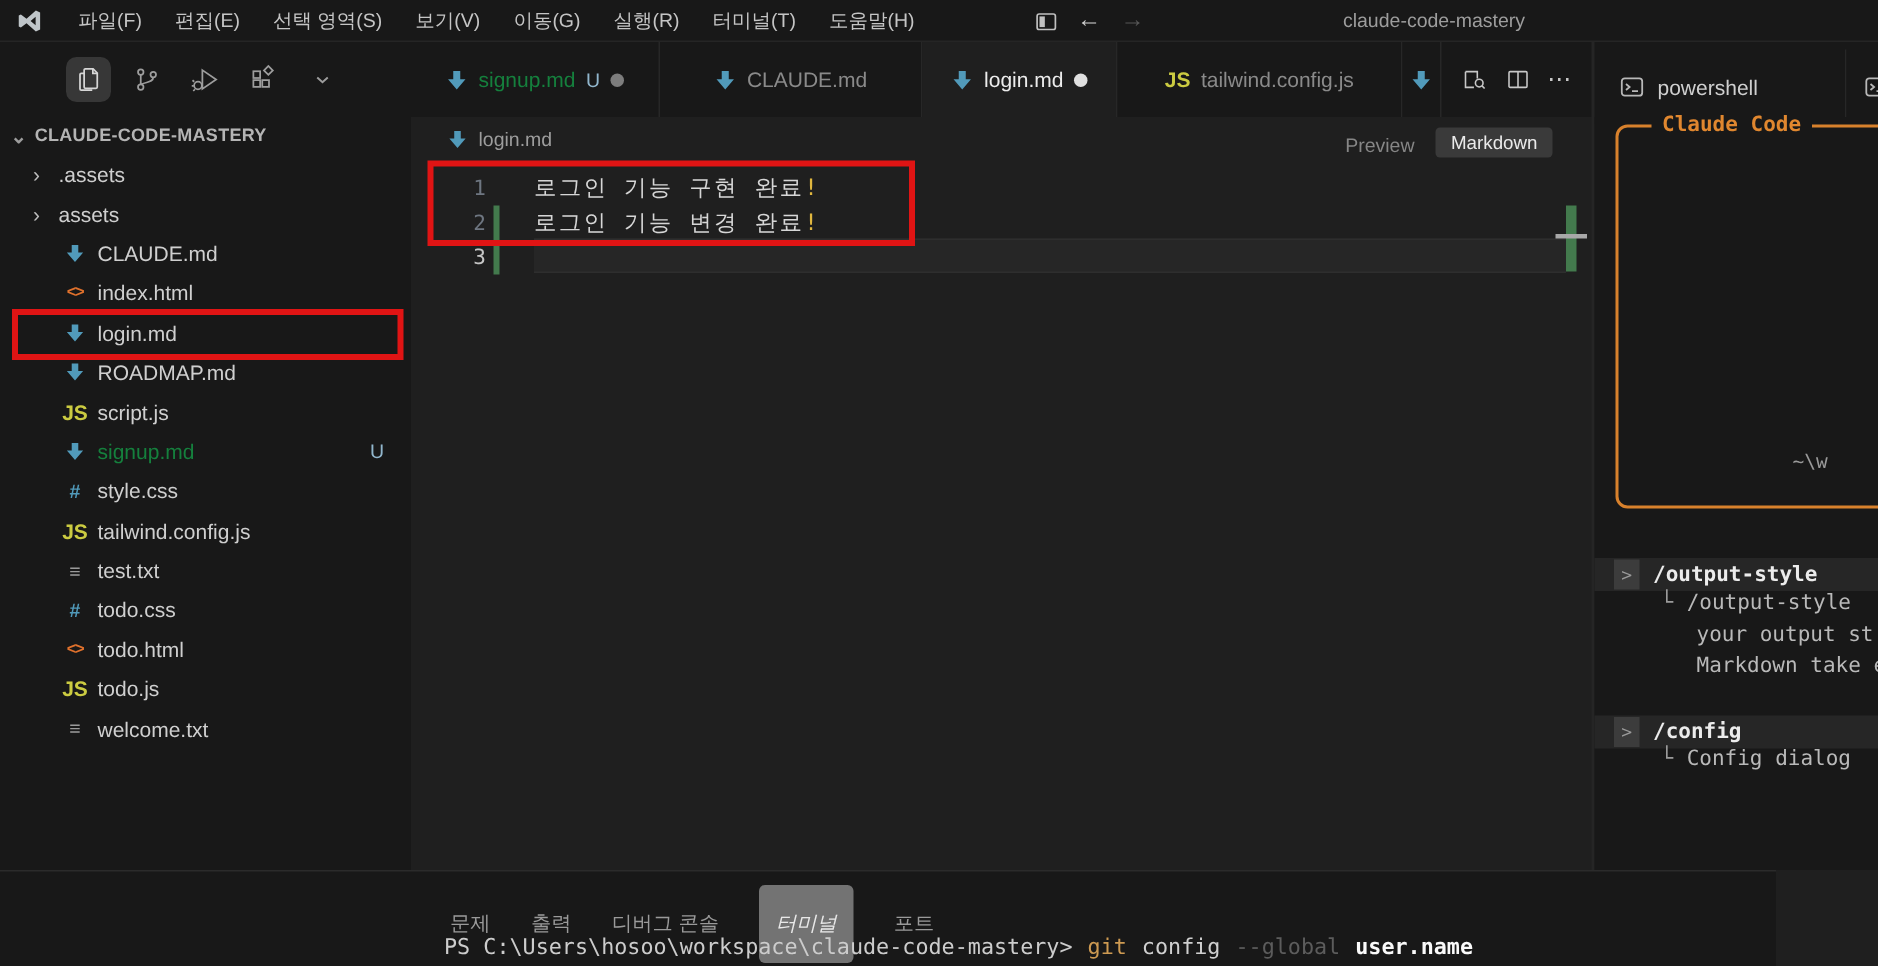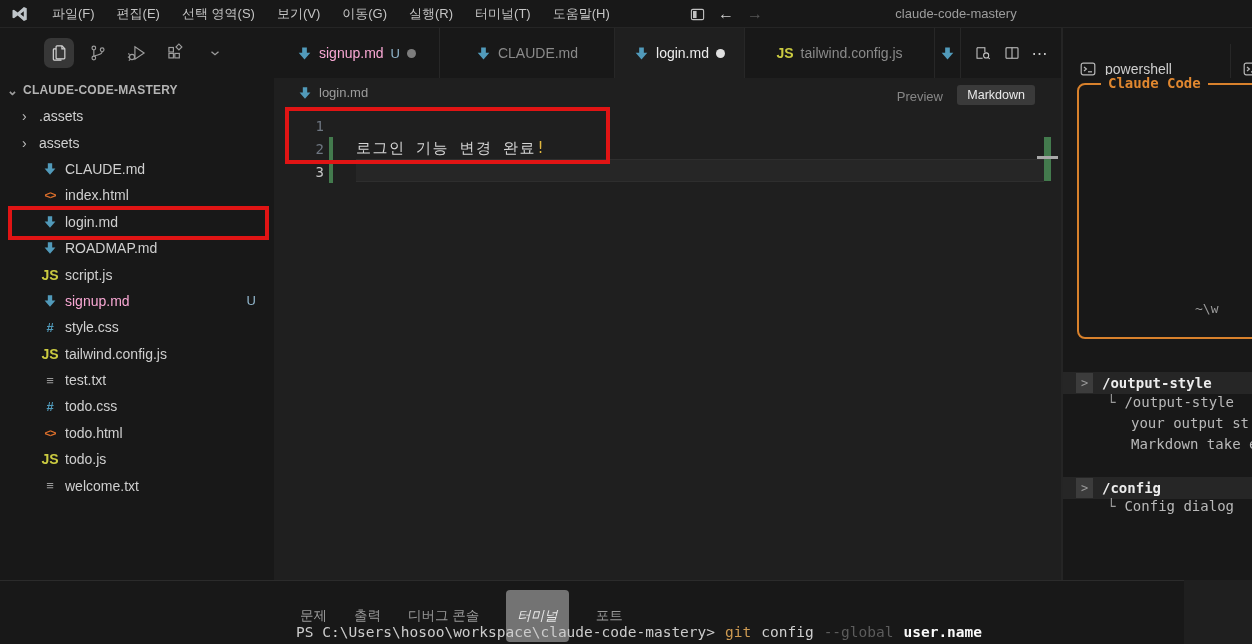--- a/index.html
+++ b/index.html
@@ -24,36 +24,36 @@
             padding-left:44px;gap:9px;}
   .act-btn{width:30px;height:30px;display:flex;align-items:center;justify-content:center;border-radius:7px;}
   .act-btn.active{background:#373737;}
   .chev-glyph{color:#9d9d9d;font-size:13px;}
 
   .tabs{position:absolute;left:274px;top:0;height:50px;display:flex;}
   .tab{height:50px;display:flex;align-items:center;justify-content:center;gap:7px;
        border-right:1px solid #272727;font-size:14px;background:#181818;overflow:hidden;}
   .tab.active{background:#1f1f1f;}
   .t-w0{width:166px;} .t-w1{width:175px;} .t-w2{width:130px;} .t-w3{width:190px;} .t-w4{width:26px;}
-  .lbl-git{color:#f9a8d4;} .lbl-dim{color:#8a8a8a;} .lbl-bright{color:#ececec;}
+  .lbl-git{color:#15803d;} .lbl-dim{color:#8a8a8a;} .lbl-bright{color:#ececec;}
   .dot{width:9px;height:9px;border-radius:50%;background:#7d7d7d;}
   .dot.bright{background:#e0e0e0;}
   .badge-u{font-size:13px;color:#91b6cc;}
   .i-js{color:#cbcb41;font-weight:700;font-size:14px;font-family:"Liberation Sans",sans-serif;}
   .i-css{color:#519aba;font-weight:700;font-size:13px;}
   .i-html{color:#e0712c;font-weight:700;font-size:11px;letter-spacing:-1px;}
   .i-txt{color:#9a9a9a;font-size:13px;}
 
   .editor-actions{position:absolute;left:961px;top:0;width:100px;height:50px;display:flex;
                   align-items:center;justify-content:center;gap:11px;color:#c8c8c8;}
   .more-glyph{font-size:16px;color:#c8c8c8;letter-spacing:1px;}
 
   .group-divider{position:absolute;left:1061px;top:28px;width:2px;height:552px;background:#252525;}
 
-  .right-tabs{position:absolute;left:1063px;top:16px;height:50px;display:flex;align-items:flex-end;}
+  .right-tabs{position:absolute;left:1063px;top:5px;height:50px;display:flex;align-items:flex-end;}
   .rtab{height:50px;display:flex;align-items:center;gap:9px;padding-left:17px;font-size:14px;
         color:#cfcfcf;border-right:1px solid #272727;background:#181818;overflow:hidden;}
   .rt-w0{width:168px;} .rt-w1{width:22px;border-right:none;padding-left:12px;}
 
   
   .sidebar{position:absolute;left:0;top:78px;width:274px;height:566px;background:#181818;font-size:14px;}
   .side-header{height:24px;display:flex;align-items:center;padding-left:7px;gap:5px;color:#b4b4b4;
                font-weight:700;font-size:12px;letter-spacing:.2px;}
   .files{position:absolute;top:25px;left:0;right:0;}
   .fitem{height:26.4px;display:flex;align-items:center;color:#cfcfcf;}
@@ -372,20 +372,21 @@
       <span>login.md</span>
     </div>
     <span class="mode-preview">Preview</span>
     <span class="mode-pill">Markdown</span>
 
     <div class="code-area">
       <div class="cur-line"></div>
       <div class="code-line cl0">
         <span class="ln">1</span>
         <span class="chg"></span>
+        <span class="ctext"><span>로그인 기능 구현 완료</span><span class="bang">!</span></span>
       </div>
       <div class="code-line cl1">
         <span class="ln">2</span>
         <span class="chg on"></span>
         <span class="ctext"><span>로그인 기능 변경 완료</span><span class="bang">!</span></span>
       </div>
       <div class="code-line cl2">
         <span class="ln active">3</span>
         <span class="chg on"></span>
         <span class="ctext"><span></span></span>

